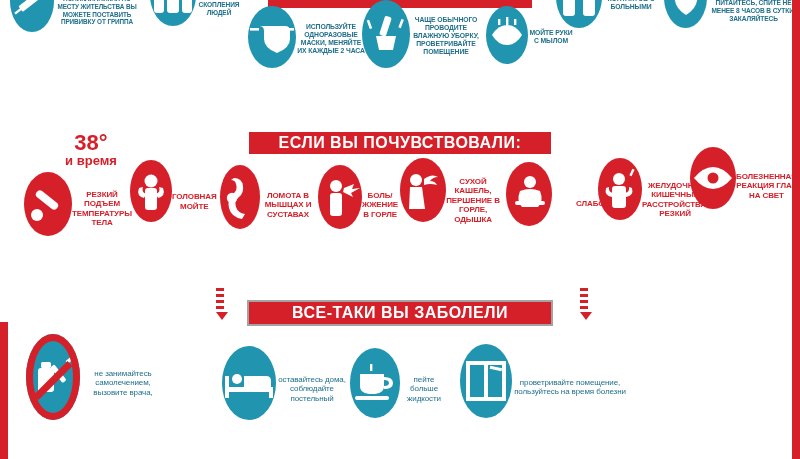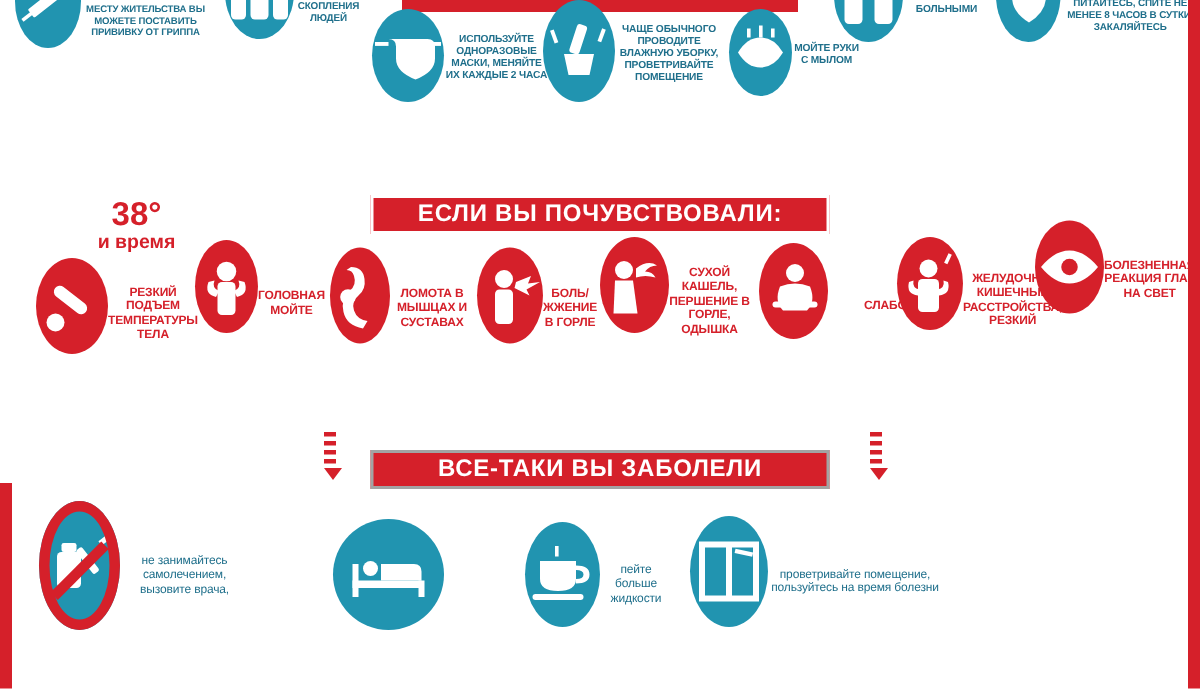--- a/index.html
+++ b/index.html
@@ -353,20 +353,21 @@
         <svg width="54" height="38" viewBox="0 0 54 38">
             <g fill="#fff">
           <circle cx="15" cy="15" r="5"></circle>
           <path d="M22 12 h22 q5 0 5 5 v6 h-27 z"></path>
           <rect x="3" y="23" width="46" height="5"></rect>
           <rect x="3" y="12" width="4" height="22"></rect>
           <rect x="47" y="23" width="4" height="11"></rect>
         </g>
           </svg>
       </div>
+      <div class="cap" style="font-size:8px; width:124px; margin-top:8px; font-weight:normal;">оставайтесь дома, соблюдайте постельный</div>
     </div>
 
     <div class="item" style="left:350px; top:348px; width:98px;">
       <div class="circle c-teal" style="width:70px;height:70px;">
         <svg width="50" height="42" viewBox="0 0 50 42">
             <g fill="#fff">
           <path d="M10 12 h24 v12 q0 8 -12 8 q-12 0 -12 -8 z"></path>
           <path d="M34 15 q9 0 9 6 q0 6 -9 6 v-3 q5 0 5 -3 q0 -3 -5 -3 z"></path>
           <rect x="5" y="34" width="34" height="4" rx="2"></rect>
           <rect x="20" y="2" width="2.4" height="7"></rect>

